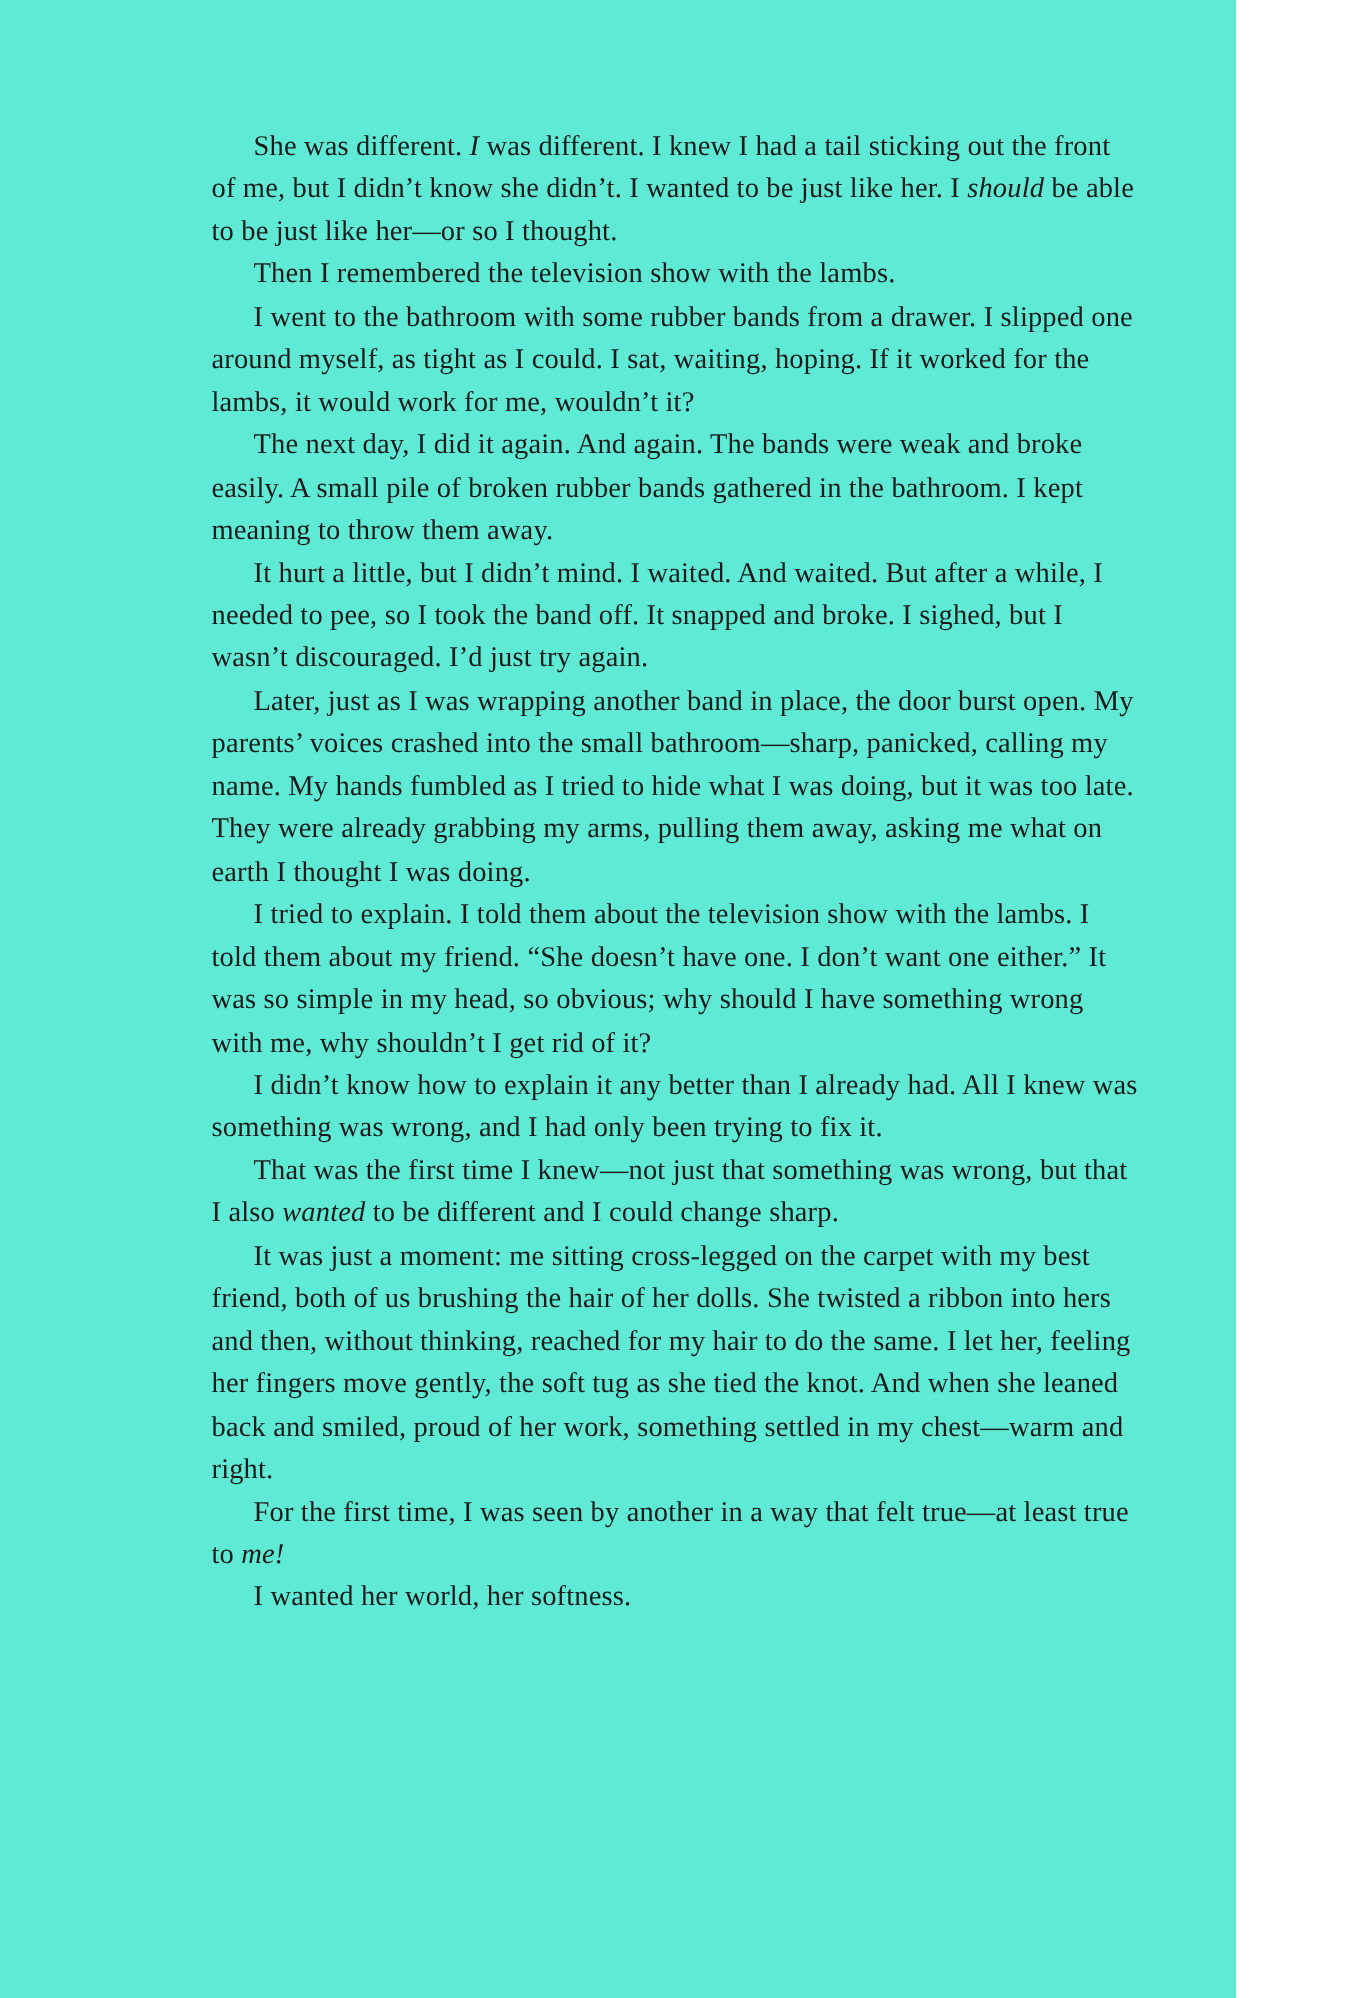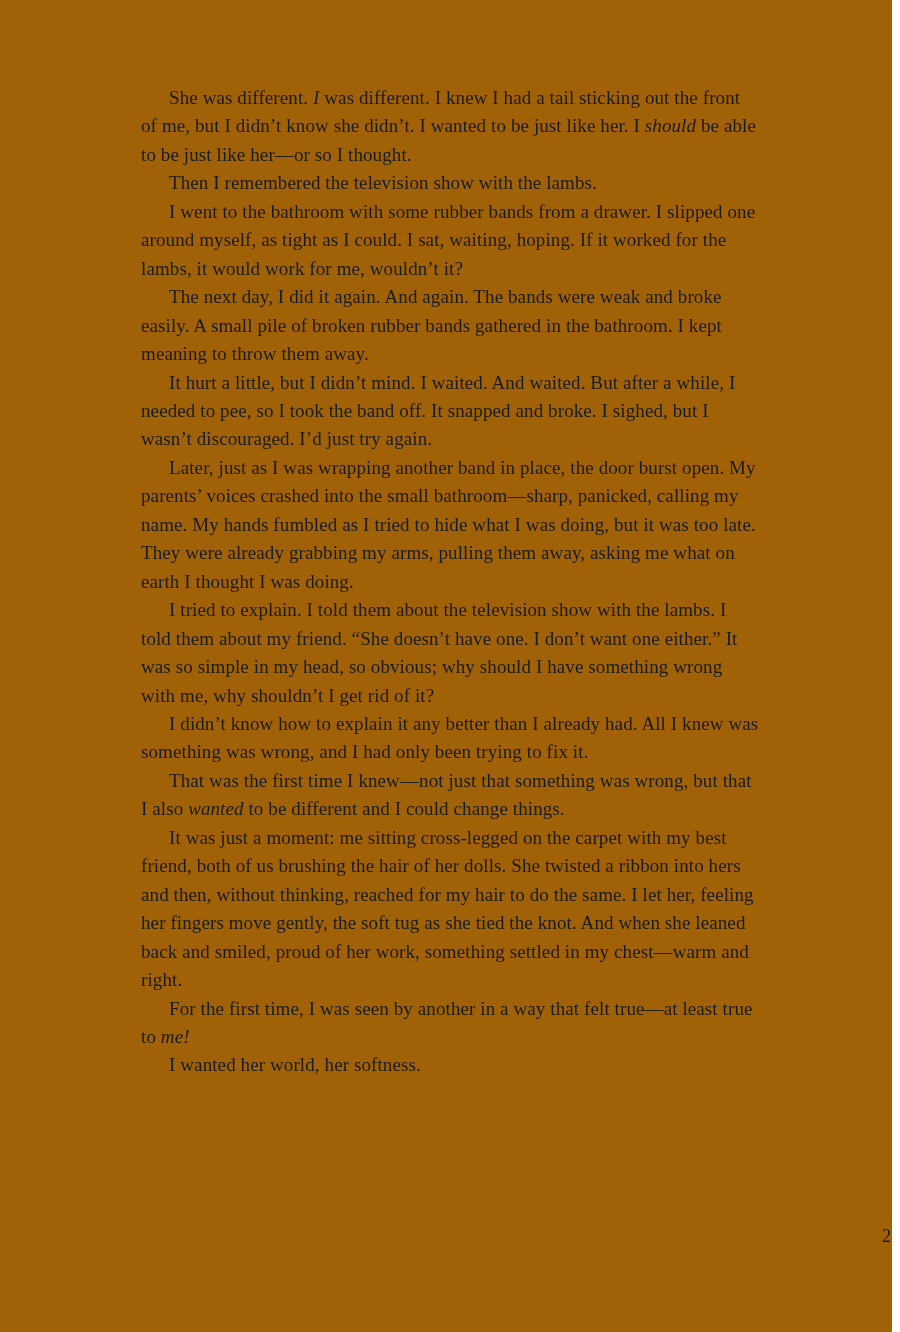--- a/index.html
+++ b/index.html
@@ -3,23 +3,23 @@
 <meta charset="utf-8">
 <style>
   * { box-sizing: border-box; }
   html, body {
     margin: 0;
     padding: 0;
     background: #ffffff;
   }
   .page {
     position: relative;
-    width: 892px;
+    width: 824px;
     height: 1332px;
-    background: #a16207;
+    background: #5eead4;
     font-family: "Liberation Serif", serif;
     color: #1b1b1b;
     overflow: hidden;
   }
   .text-block {
     position: absolute;
     left: 141px;
     top: 84px;
     width: 620px;
   }
@@ -52,19 +52,19 @@
 <div class="page">
   <main class="text-block">
       <p><span>She was different. </span><em>I</em><span> was different. I knew I had a tail sticking out the front of me, but I didn’t know she didn’t. I wanted to be just like her. I </span><em>should</em><span> be able to be just like her—or so I thought.</span></p>
       <p><span>Then I remembered the television show with the lambs.</span></p>
       <p><span>I went to the bathroom with some rubber bands from a drawer. I slipped one around myself, as tight as I could. I sat, waiting, hoping. If it worked for the lambs, it would work for me, wouldn’t it?</span></p>
       <p><span>The next day, I did it again. And again. The bands were weak and broke easily. A small pile of broken rubber bands gathered in the bathroom. I kept meaning to throw them away.</span></p>
       <p><span>It hurt a little, but I didn’t mind. I waited. And waited. But after a while, I needed to pee, so I took the band off. It snapped and broke. I sighed, but I wasn’t discouraged. I’d just try again.</span></p>
       <p><span>Later, just as I was wrapping another band in place, the door burst open. My parents’ voices crashed into the small bathroom—sharp, panicked, calling my name. My hands fumbled as I tried to hide what I was doing, but it was too late. They were already grabbing my arms, pulling them away, asking me what on earth I thought I was doing.</span></p>
       <p><span>I tried to explain. I told them about the television show with the lambs. I told them about my friend. “She doesn’t have one. I don’t want one either.” It was so simple in my head, so obvious; why should I have something wrong with me, why shouldn’t I get rid of it?</span></p>
       <p><span>I didn’t know how to explain it any better than I already had. All I knew was something was wrong, and I had only been trying to fix it.</span></p>
-      <p><span>That was the first time I knew—not just that something was wrong, but that I also </span><em>wanted</em><span> to be different and I could change things.</span></p>
+      <p><span>That was the first time I knew—not just that something was wrong, but that I also </span><em>wanted</em><span> to be different and I could change sharp.</span></p>
       <p><span>It was just a moment: me sitting cross-legged on the carpet with my best friend, both of us brushing the hair of her dolls. She twisted a ribbon into hers and then, without thinking, reached for my hair to do the same. I let her, feeling her fingers move gently, the soft tug as she tied the knot. And when she leaned back and smiled, proud of her work, something settled in my chest—warm and right.</span></p>
       <p><span>For the first time, I was seen by another in a way that felt true—at least true to </span><em>me!</em></p>
       <p><span>I wanted her world, her softness.</span></p>
     </main>
   <footer class="page-number">21</footer>
 </div>
 
 </body></html>

